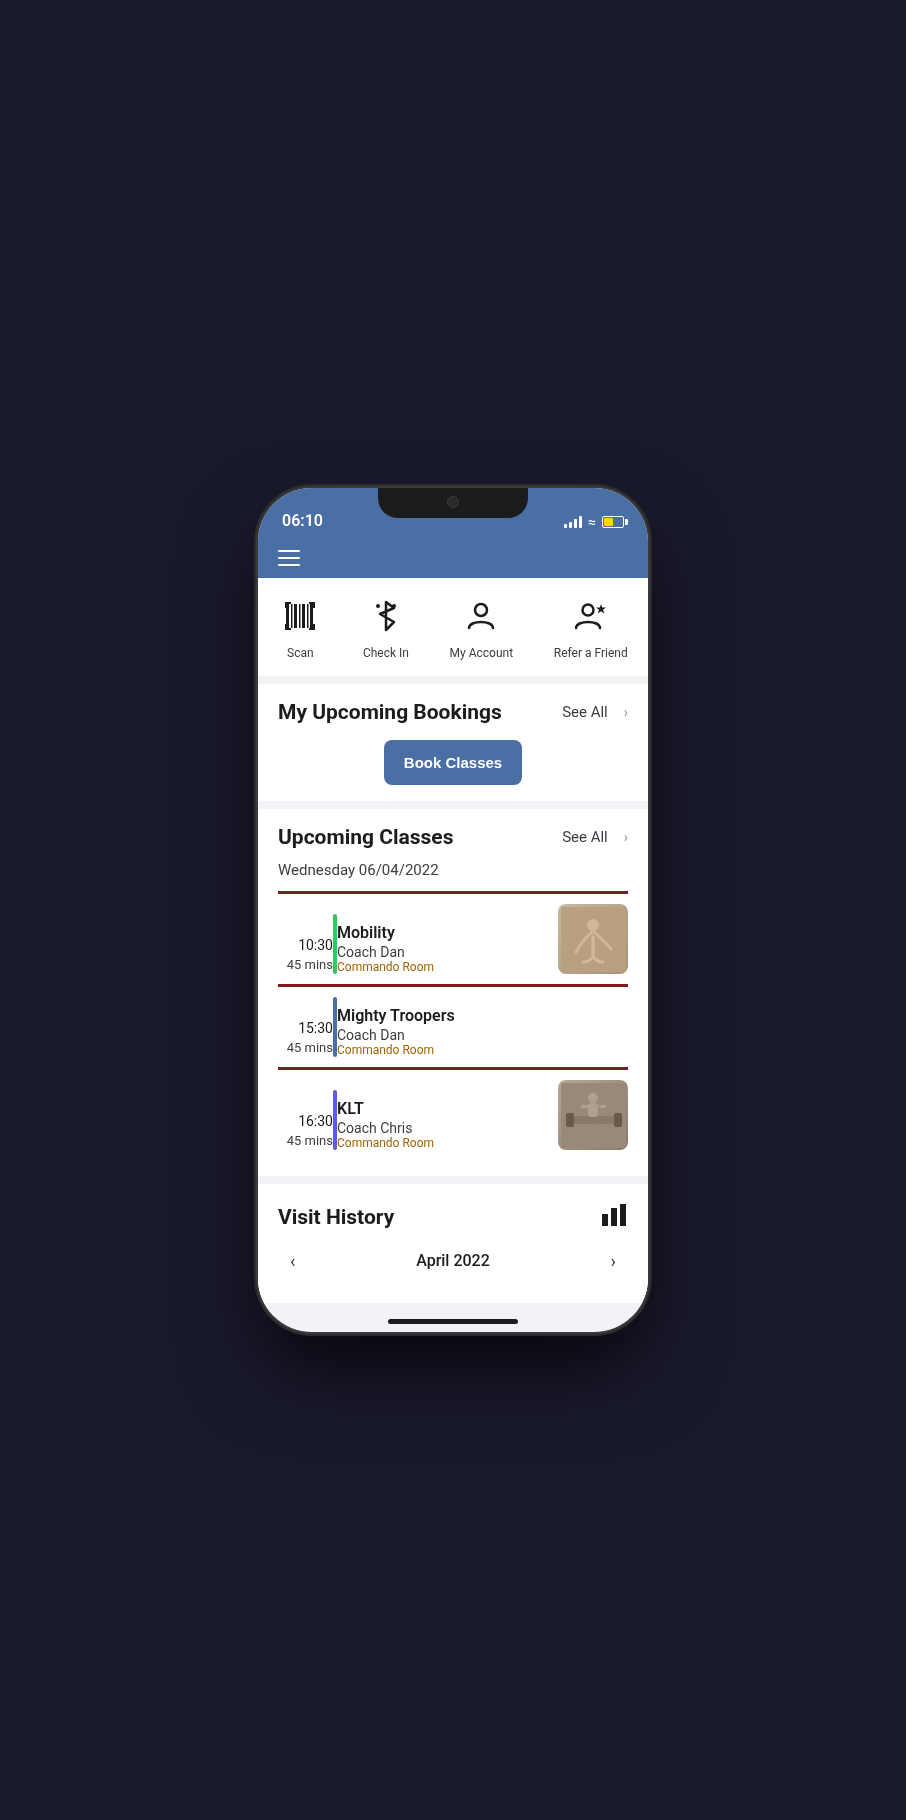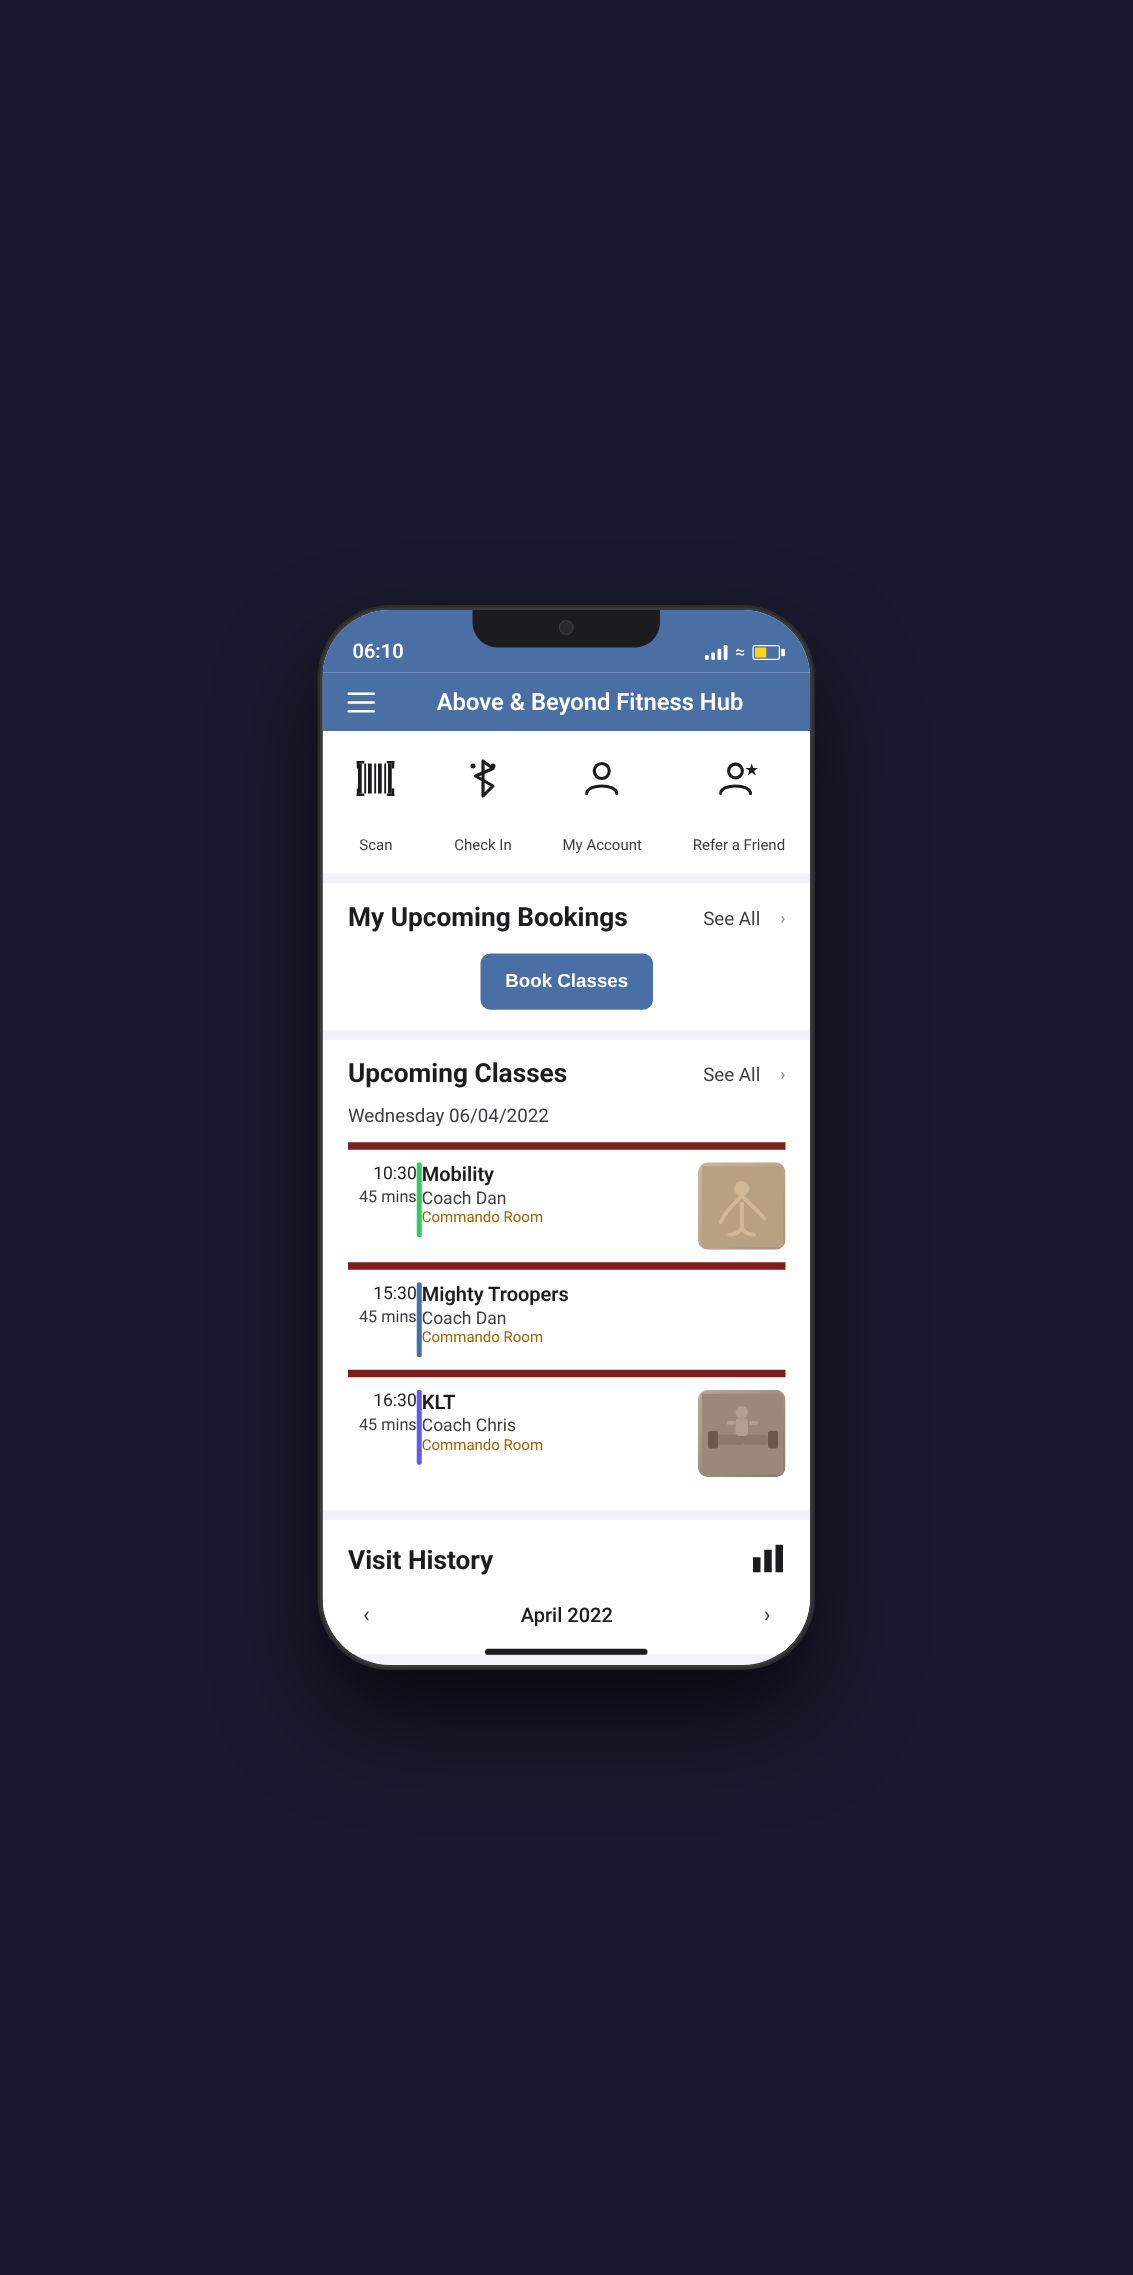--- a/index.html
+++ b/index.html
@@ -201,21 +201,21 @@
       padding: 16px 0;
       display: flex;
       justify-content: space-around;
       border-bottom: 8px solid #f2f2f7;
     }
 
     .quick-action-item {
       display: flex;
       flex-direction: column;
       align-items: center;
-      gap: 24px;
+      gap: 8px;
       cursor: pointer;
     }
 
     .qa-icon {
       width: 44px;
       height: 44px;
       display: flex;
       align-items: center;
       justify-content: center;
       font-size: 26px;
@@ -287,23 +287,23 @@
 
     
     .classes-date {
       font-size: 15px;
       color: #3c3c43;
       margin-bottom: 12px;
     }
 
     .class-item {
       display: flex;
-      align-items: flex-start;
+      align-items: flex-end;
       padding: 10px 0;
-      border-top: 6px solid #7f1d1d;
+      border-top: 3px solid #7f1d1d;
     }
 
     .class-time {
       text-align: right;
       min-width: 55px;
       font-size: 13px;
       color: #3c3c43;
       line-height: 1.4;
     }
 
@@ -440,21 +440,20 @@
         </div>
       </div>
     </div>
 
     <div class="app-header">
       <div class="hamburger">
         <span></span>
           <span></span>
           <span></span>
       </div>
-      <span class="app-title">Above &amp; Beyond Fitness Hub</span>
     </div>
 
     <div class="scroll-content">
 
       <div class="quick-actions">
 
         <div class="quick-action-item">
           <div class="qa-icon">
             <svg width="32" height="32" viewBox="0 0 32 32" fill="none">
               <rect x="2" y="4" width="3" height="24" fill="#1c1c1e"></rect>

